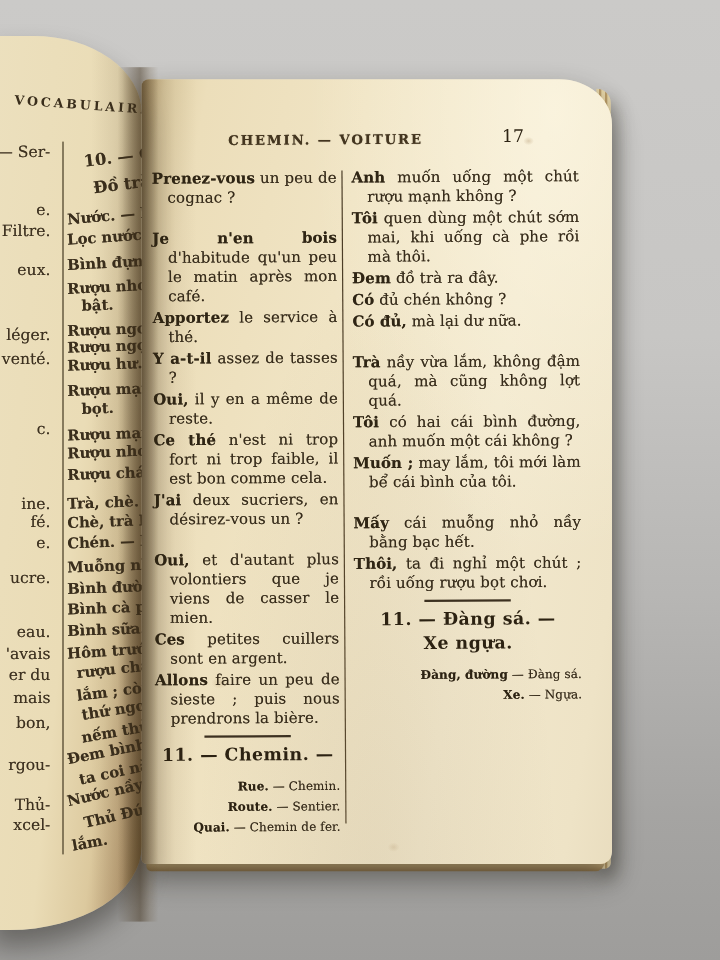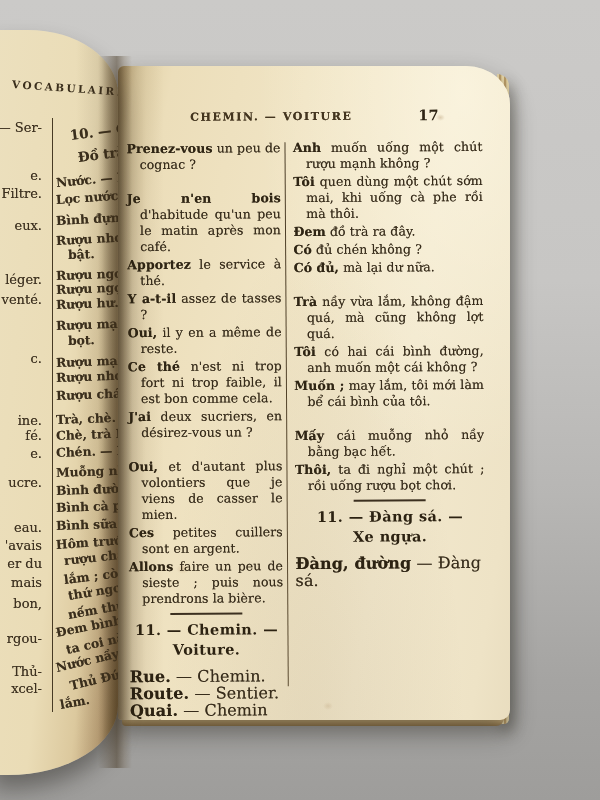--- a/index.html
+++ b/index.html
@@ -21,36 +21,36 @@
     background:linear-gradient(100deg,#cdb686 0%,#e2d2a9 4%,#ecdeba 11%,#f0e4c4 38%,#f2e8cd 68%,#eee3c6 92%,#e9ddbf 100%);
     border-radius:6px 44px 10px 4px / 6px 38px 10px 4px;
     box-shadow:0 12px 24px rgba(25,22,15,.45);}
   .right-page::before{content:"";position:absolute;inset:0;
     background:radial-gradient(ellipse at 88% 4%,rgba(255,250,232,.6),transparent 42%),
                radial-gradient(ellipse at 50% 110%,rgba(120,95,55,.12),transparent 55%);}
   .rp-inner{position:absolute;inset:0;transform:rotate(-.35deg);}
   .rp-title{position:absolute;left:30px;top:44px;width:250px;text-align:center;
     font-size:11px;font-weight:bold;letter-spacing:1.6px;color:#43351f;
     text-shadow:0 0 .6px rgba(60,45,25,.8);}
-  .rp-pagenum{position:absolute;left:302px;top:41px;font-size:14.5px;font-weight:bold;color:#2e2414;}
+  .rp-pagenum{position:absolute;left:302px;top:41px;font-size:14.5px;font-weight:normal;color:#2e2414;}
   .rp-cols{position:absolute;left:10px;top:74px;width:356px;display:flex;}
   .col-fr{width:154px;}
   .col-divider{width:1.4px;height:544px;background:linear-gradient(180deg,#4a3c26 0%,#53432a 50%,#5a4a30 100%);margin:2px 4px 0 4px;}
   .col-vn{flex:1;padding-left:3px;}
   .para{margin:0 0 2px;font-size:12.5px;line-height:16px;text-align:justify;
     padding-left:13px;text-indent:-13px;letter-spacing:.1px;
     text-shadow:0 0 .5px rgba(55,44,27,.65);}
   .para.gap{margin-bottom:18px;}
   .para b{font-weight:bold;color:#2f2514;}
   .section{margin-top:6px;text-align:center;}
   .section-rule{width:72px;height:0;border-top:2px solid #3c3020;margin:0 auto 5px;}
   .section-line{font-size:14.5px;font-weight:bold;line-height:20px;letter-spacing:.4px;color:#2c2212;}
   .entries{margin-top:9px;}
-  .entry{margin:0;font-size:16px;line-height:16.8px;letter-spacing:.1px;
-    text-shadow:0 0 .5px rgba(55,44,27,.6);}
+  .entry{margin:0;font-size:10px;line-height:16.8px;letter-spacing:.1px;
+    text-shadow:0 0 .5px rgba(55,44,27,.6);text-align:right;}
   .entry b{color:#2c2212;}
   .gutter-shade{position:absolute;left:0;top:0;width:46px;height:100%;
     background:linear-gradient(90deg,rgba(75,56,30,.5),rgba(95,72,40,.22) 14px,rgba(110,85,48,.08) 28px,transparent);}
   .stain{position:absolute;border-radius:50%;pointer-events:none;}
   .stain.s1{left:318px;top:48px;width:9px;height:7px;background:radial-gradient(rgba(140,100,50,.25),transparent 70%);}
   .stain.s2{left:58px;top:498px;width:14px;height:10px;background:radial-gradient(rgba(140,100,50,.18),transparent 70%);}
   .stain.s3{left:205px;top:636px;width:10px;height:8px;background:radial-gradient(rgba(140,100,50,.15),transparent 70%);}
 
   
   .left-page{position:absolute;left:-8px;top:30px;width:126px;height:745px;overflow:hidden;
@@ -142,21 +142,20 @@
               <p class="para" data-interactable="false"><b>Oui,</b> il y en a même de reste.</p>
               <p class="para" data-interactable="false"><b>Ce thé</b> n'est ni trop fort ni trop faible, il est bon comme cela.</p>
               <p class="para gap" data-interactable="false"><b>J'ai</b> deux sucriers, en désirez-vous un ?</p>
               <p class="para" data-interactable="false"><b>Oui,</b> et d'autant plus volontiers que je viens de casser le mien.</p>
               <p class="para" data-interactable="false"><b>Ces</b> petites cuillers sont en argent.</p>
               <p class="para" data-interactable="false"><b>Allons</b> faire un peu de sieste ; puis nous prendrons la bière.</p>
             </div>
           <div class="section" data-interactable="false">
             <div class="section-rule" data-interactable="false"></div>
             <div class="section-line" data-interactable="false">11. — Chemin. —</div>
-            <div class="section-line" data-interactable="false">Voiture.</div>
           </div>
           <div class="entries" data-interactable="false">
               <p class="entry" data-interactable="false"><b>Rue.</b> — Chemin.</p>
               <p class="entry" data-interactable="false"><b>Route.</b> — Sentier.</p>
               <p class="entry" data-interactable="false"><b>Quai.</b> — Chemin de fer.</p>
             </div>
         </div>
         <div class="col-divider" data-interactable="false"></div>
         <div class="col-vn" data-interactable="false">
           <div data-interactable="false">
@@ -171,20 +170,21 @@
               <p class="para" data-interactable="false"><b>Mấy</b> cái muỗng nhỏ nầy bằng bạc hết.</p>
               <p class="para" data-interactable="false"><b>Thôi,</b> ta đi nghỉ một chút ; rồi uống rượu bọt chơi.</p>
             </div>
           <div class="section" data-interactable="false">
             <div class="section-rule" data-interactable="false"></div>
             <div class="section-line" data-interactable="false">11. — Đàng sá. —</div>
             <div class="section-line" data-interactable="false">Xe ngựa.</div>
           </div>
           <div class="entries" data-interactable="false">
               <p class="entry" data-interactable="false"><b>Đàng, đường</b> — Đàng sá.</p>
+              <p class="entry" data-interactable="false"><b>Xe.</b> — Ngựa.</p>
             </div>
         </div>
       </div>
     </div>
   </div>
 
   <div class="left-page" data-interactable="false">
     <div class="lp-header" data-interactable="false">VOCABULAIRE</div>
     <div class="lp-rule" data-interactable="false"></div>
     <div class="lp-col1" data-interactable="false">

